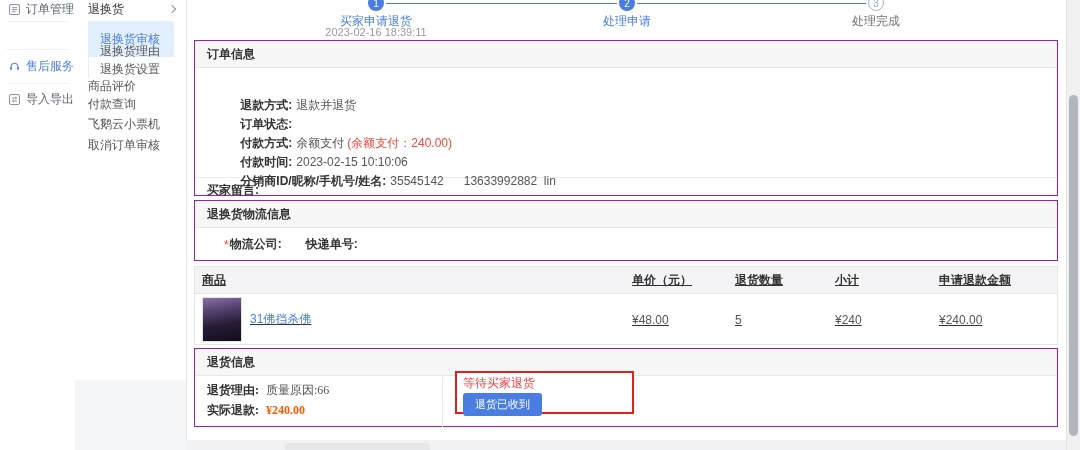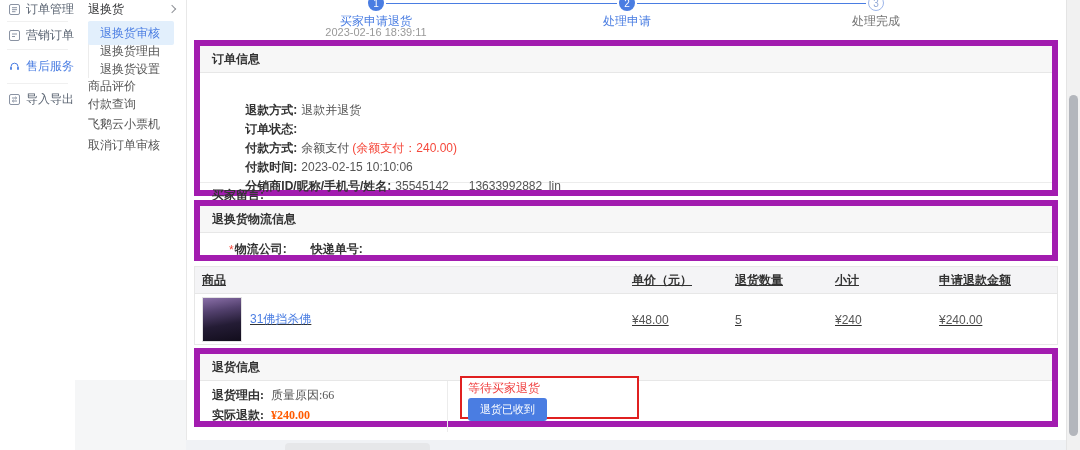--- a/index.html
+++ b/index.html
@@ -15,21 +15,21 @@
   .p-div{position:absolute;left:7px;right:7px;border-top:1px solid #f0f0f0;}
   .d1{top:21px}.d2{top:49px}.d3{top:83px}
   
   .secondary-sidebar{position:absolute;left:75px;top:0;width:111px;height:450px;background:#f5f6f7;z-index:2;}
   .secondary-card{position:absolute;left:0;top:0;width:111px;height:380px;background:#fff;}
   .s-parent{position:absolute;top:1px;left:13px;right:9px;height:16px;display:flex;align-items:center;
             justify-content:space-between;color:#303133;cursor:pointer;}
   .chev{width:5px;height:5px;border-top:1px solid #909399;border-right:1px solid #909399;
         transform:rotate(45deg);margin-right:2px;}
   .s-guide{position:absolute;left:13px;top:22px;height:56px;border-left:1px solid #ececec;}
-  .s-active{position:absolute;left:13px;top:21px;width:86px;height:24px;background:#e2effc;border-radius:2px;
+  .s-active{position:absolute;left:13px;top:21px;width:86px;height:36px;background:#e2effc;border-radius:2px;
             color:#4a7de2;display:flex;align-items:center;padding-left:12px;box-sizing:border-box;cursor:pointer;}
   .s-sub{position:absolute;left:25px;height:18px;display:flex;align-items:center;color:#555;cursor:pointer;}
   .ss1{top:42px}.ss2{top:60px}
   .s-item{position:absolute;left:13px;height:18px;display:flex;align-items:center;color:#555;cursor:pointer;}
   .si1{top:77px}.si2{top:95px}.si3{top:115px}.si4{top:136px}
   
   .main{position:absolute;left:186px;top:0;width:880px;height:440px;background:#fff;
         border-left:1px solid #e8e8e8;box-sizing:border-box;}
   
   .step-line{position:absolute;top:3px;height:0;border-top:1px solid #4a7de2;}
@@ -37,21 +37,21 @@
   .circle{position:absolute;top:-5px;width:16px;height:16px;border-radius:50%;box-sizing:border-box;
           display:flex;align-items:center;justify-content:center;font-size:10px;}
   .c-done{background:#4a7de2;color:#fff;}
   .c-pend{background:#fff;border:1px solid #9db6ea;color:#93a9d6;}
   .c1{left:181px}.c2{left:432px}.c3{left:681px}
   .step-label{position:absolute;top:13px;width:140px;text-align:center;font-size:12px;}
   .st-blue{color:#4a7de2}.st-gray{color:#737373}
   .t1{left:119px}.t2{left:370px}.t3{left:619px}
   .step-time{position:absolute;top:26px;width:140px;text-align:center;font-size:11px;color:#999;left:119px;}
   
-  .panel{position:absolute;left:7px;width:864px;border:6px solid #a21caf;box-sizing:border-box;background:#fff;}
+  .panel{position:absolute;left:7px;width:864px;border:1px solid #a21caf;box-sizing:border-box;background:#fff;}
   .panel-header{height:27px;background:#f7f7f7;border-bottom:1px solid #e7e7e7;display:flex;
                 align-items:center;padding-left:12px;font-weight:bold;color:#333;box-sizing:border-box;}
   .pan1{top:40px;height:156px}
   .pan1-body{padding:9px 0 0 12px;}
   .field{height:19px;line-height:19px;white-space:pre;}
   .f-label{font-weight:bold;color:#333;}
   .f-value{color:#555;margin-left:4px;}
   .f-extra{color:#f5483b;margin-left:3px;}
   .buyer-row{border-top:1px solid #ececec;height:24px;display:flex;align-items:center;padding-left:12px;margin-top:5px;}
   .pan2{top:200px;height:61px}
@@ -95,28 +95,20 @@
     <div class="p-item p1">
       <svg width="13" height="13" viewBox="0 0 13 13">
           <rect x="1.5" y="1.5" width="10" height="10" rx="1.5" fill="none" stroke="#8a93a3"></rect>
           <line x1="4" y1="4.7" x2="9" y2="4.7" stroke="#8a93a3"></line>
           <line x1="4" y1="6.7" x2="9" y2="6.7" stroke="#8a93a3"></line>
           <line x1="4" y1="8.7" x2="7.5" y2="8.7" stroke="#8a93a3"></line>
         </svg>
       <span>订单管理</span>
     </div>
     <div class="p-div d1"></div>
-    <div class="p-item p2">
-      <svg width="13" height="13" viewBox="0 0 13 13">
-          <rect x="1.5" y="1.5" width="10" height="10" rx="1.5" fill="none" stroke="#8a93a3"></rect>
-          <line x1="4" y1="5" x2="9" y2="5" stroke="#8a93a3"></line>
-          <line x1="4" y1="7.5" x2="7" y2="7.5" stroke="#8a93a3"></line>
-        </svg>
-      <span>营销订单</span>
-    </div>
     <div class="p-div d2"></div>
     <div class="p-item p3 active">
       <svg width="13" height="13" viewBox="0 0 13 13">
           <path d="M3 8 v-1.3 a3.5 3.5 0 0 1 7 0 V8" fill="none" stroke="#4a7de2"></path>
           <rect x="2.1" y="7" width="1.8" height="3" rx="0.9" fill="#4a7de2"></rect>
           <rect x="9.1" y="7" width="1.8" height="3" rx="0.9" fill="#4a7de2"></rect>
         </svg>
       <span>售后服务</span>
     </div>
     <div class="p-div d3"></div>

